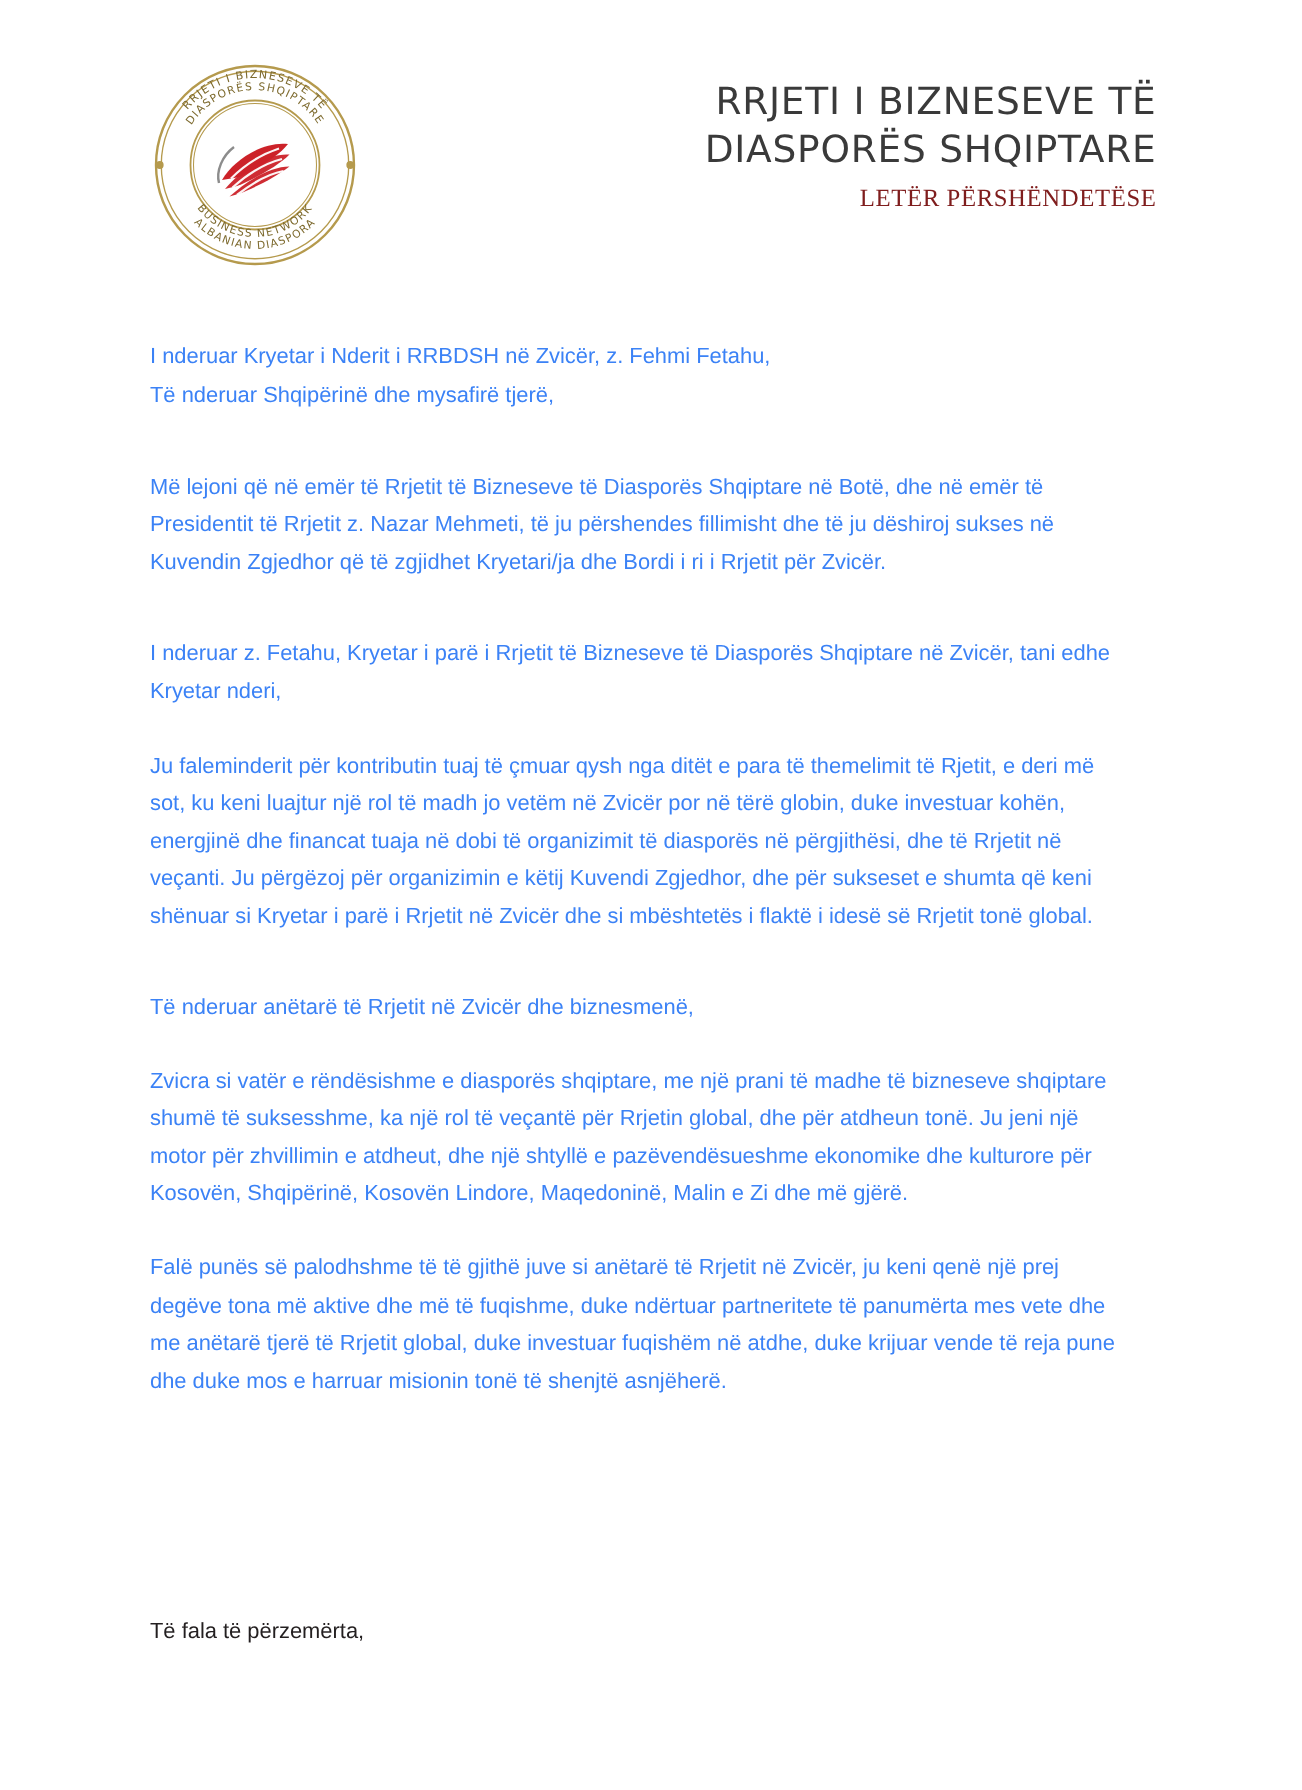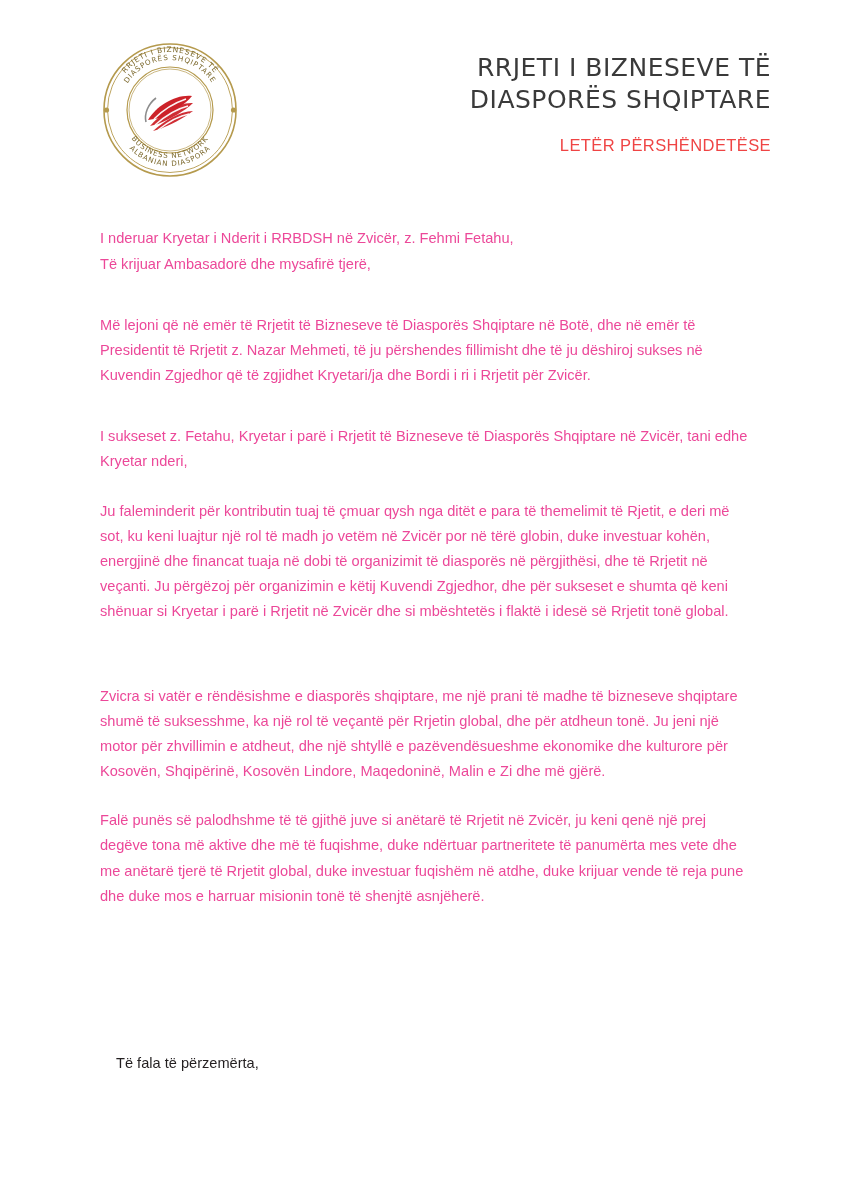--- a/index.html
+++ b/index.html
@@ -47,56 +47,56 @@
   }
   .org-line {
     font-family: "DejaVu Sans", sans-serif;
     font-size: 25px;
     letter-spacing: 0.5px;
     color: #3a3a3a;
     line-height: 1.28;
     font-weight: 400;
   }
   .doc-type {
-    font-family: Liberation Sans, sans-serif;
+    font-family: Liberation Serif, serif;
     font-size: 16.5px;
     letter-spacing: 0.4px;
-    color: #ef4444;
-    margin-top: 20px;
+    color: #7f1d1d;
+    margin-top: 6px;
     font-weight: 400;
   }
 
   
   .content {
     padding: 0 112px 0 100px;
     box-sizing: border-box;
   }
   .para {
     font-size: 14.6px;
     line-height: 1.72;
-    color: #ec4899;
+    color: #3b82f6;
     margin: 0;
     text-align: left;
   }
   .spacer-xl { height: 46px; }
   .spacer-l  { height: 36px; }
   .spacer-m  { height: 24px; }
 
   .salutation-group .para { line-height: 1.75; }
 
   
   .closing {
     padding: 0 112px 0 100px;
     box-sizing: border-box;
   }
   .closing .line {
     font-size: 14.6px;
     line-height: 1.7;
     color: #231f20;
-    margin: 0 0 18px 16px;
+    margin: 0 0 18px 0;
   }
 </style>
 </head>
 <body>
 
 <div class="page">
 
   <div class="header">
 
     <div class="logo-wrap">
@@ -148,33 +148,34 @@
     </div>
 
   </div>
 
   <div class="spacer-xl"></div>
 
   <div class="content">
 
     <div class="salutation-group">
       <p class="para">I nderuar Kryetar i Nderit i RRBDSH në Zvicër, z. Fehmi Fetahu,</p>
-      <p class="para">Të krijuar Ambasadorë dhe mysafirë tjerë,</p>
+      <p class="para">Të nderuar Shqipërinë dhe mysafirë tjerë,</p>
     </div>
 
     <div class="spacer-l"></div>
     <p class="para">Më lejoni që në emër të Rrjetit të Bizneseve të Diasporës Shqiptare në Botë, dhe në emër të Presidentit të Rrjetit z. Nazar Mehmeti, të ju përshendes fillimisht dhe të ju dëshiroj sukses në Kuvendin Zgjedhor që të zgjidhet Kryetari/ja dhe Bordi i ri i Rrjetit për Zvicër.</p>
 
     <div class="spacer-l"></div>
-    <p class="para">I sukseset z. Fetahu, Kryetar i parë i Rrjetit të Bizneseve të Diasporës Shqiptare në Zvicër, tani edhe Kryetar nderi,</p>
+    <p class="para">I nderuar z. Fetahu, Kryetar i parë i Rrjetit të Bizneseve të Diasporës Shqiptare në Zvicër, tani edhe Kryetar nderi,</p>
 
     <div class="spacer-m"></div>
     <p class="para">Ju faleminderit për kontributin tuaj të çmuar qysh nga ditët e para të themelimit të Rjetit, e deri më sot, ku keni luajtur një rol të madh jo vetëm në Zvicër por në tërë globin, duke investuar kohën, energjinë dhe financat tuaja në dobi të organizimit të diasporës në përgjithësi, dhe të Rrjetit në veçanti. Ju përgëzoj për organizimin e këtij Kuvendi Zgjedhor, dhe për sukseset e shumta që keni shënuar si Kryetar i parë i Rrjetit në Zvicër dhe si mbështetës i flaktë i idesë së Rrjetit tonë global.</p>
 
     <div class="spacer-l"></div>
+    <p class="para">Të nderuar anëtarë të Rrjetit në Zvicër dhe biznesmenë,</p>
 
     <div class="spacer-m"></div>
     <p class="para">Zvicra si vatër e rëndësishme e diasporës shqiptare, me një prani të madhe të bizneseve shqiptare shumë të suksesshme, ka një rol të veçantë për Rrjetin global, dhe për atdheun tonë. Ju jeni një motor për zhvillimin e atdheut, dhe një shtyllë e pazëvendësueshme ekonomike dhe kulturore për Kosovën, Shqipërinë, Kosovën Lindore, Maqedoninë, Malin e Zi dhe më gjërë.</p>
 
     <div class="spacer-m"></div>
     <p class="para">Falë punës së palodhshme të të gjithë juve si anëtarë të Rrjetit në Zvicër, ju keni qenë një prej degëve tona më aktive dhe më të fuqishme, duke ndërtuar partneritete të panumërta mes vete dhe me anëtarë tjerë të Rrjetit global, duke investuar fuqishëm në atdhe, duke krijuar vende të reja pune dhe duke mos e harruar misionin tonë të shenjtë asnjëherë.</p>
 
     <div class="spacer-m"></div>
 
   </div>

